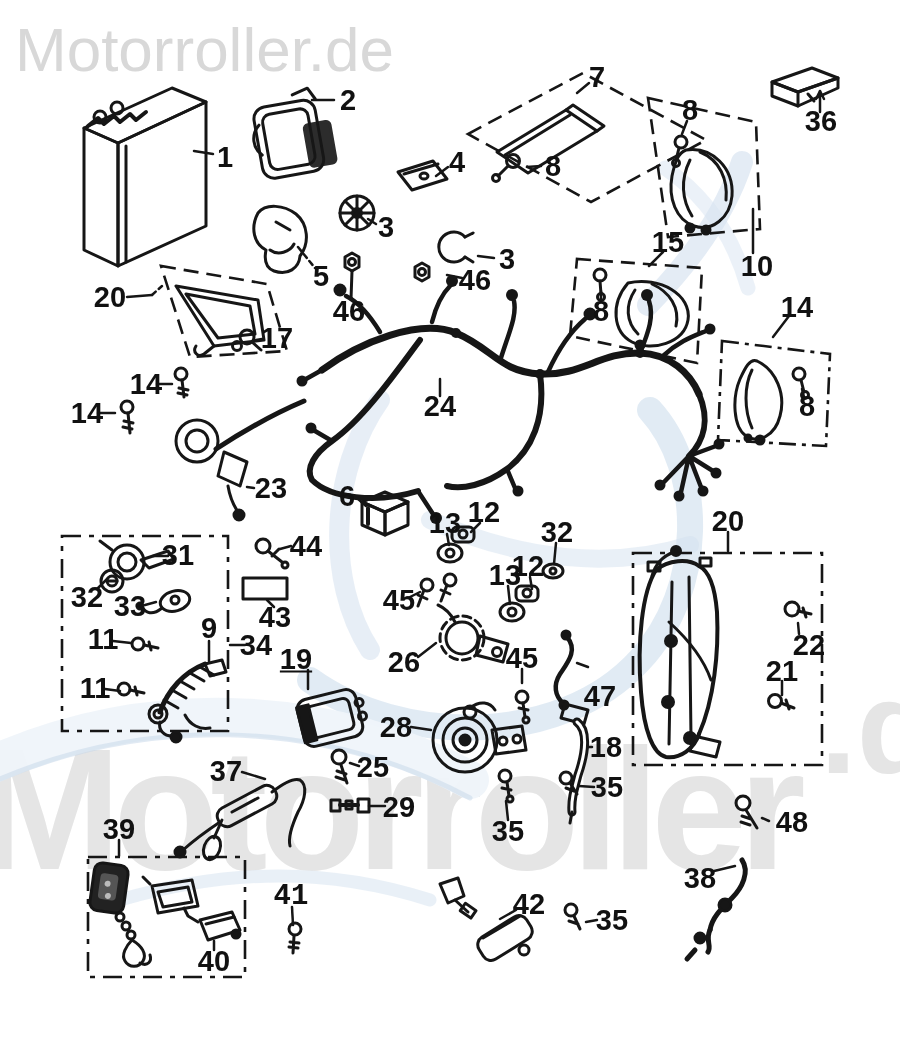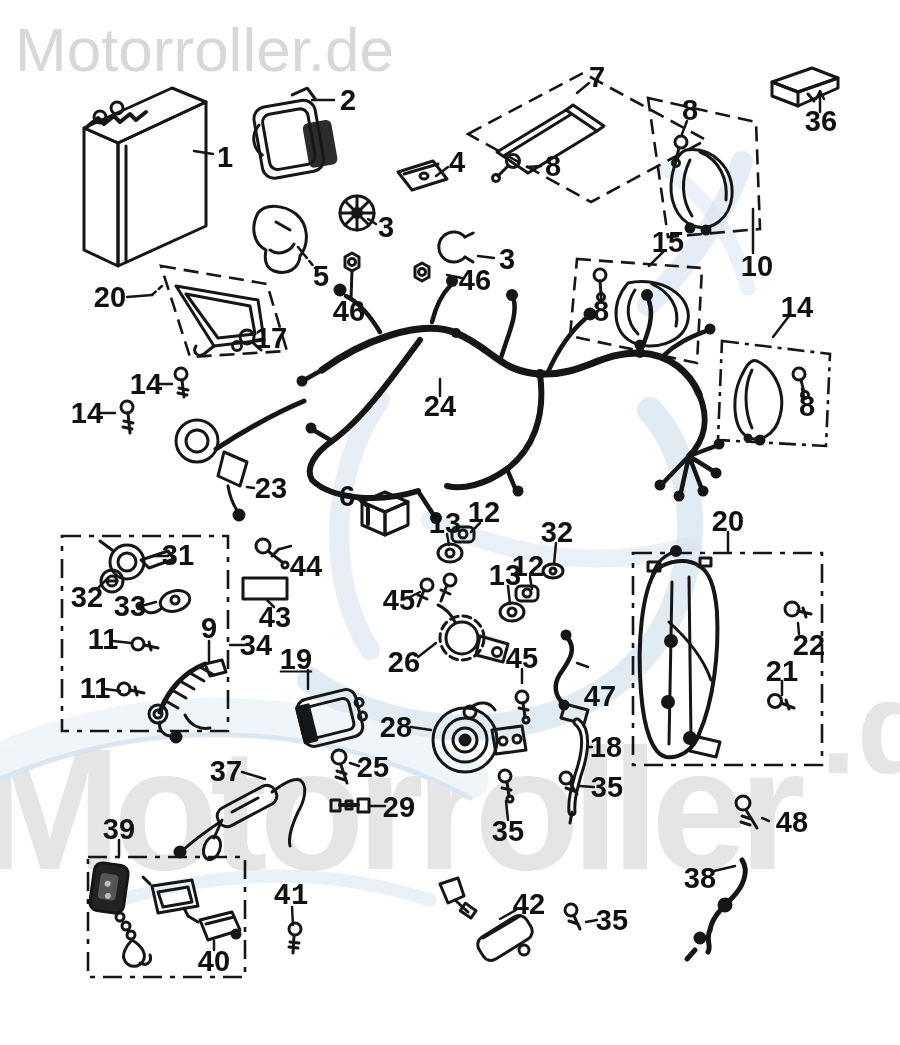--- a/index.html
+++ b/index.html
@@ -519,21 +519,21 @@
       <div class="callout" style="left: 103px; top: 639px;">11</div>
       <div class="callout" style="left: 95px; top: 688px;">11</div>
       <div class="callout" style="left: 484px; top: 512px;">12</div>
       <div class="callout" style="left: 528px; top: 566px;">12</div>
       <div class="callout" style="left: 445px; top: 523px;">13</div>
       <div class="callout" style="left: 505px; top: 575px;">13</div>
       <div class="callout" style="left: 146px; top: 384px;">14</div>
       <div class="callout" style="left: 87px; top: 413px;">14</div>
       <div class="callout" style="left: 668px; top: 242px;">15</div>
       <div class="callout" style="left: 797px; top: 307px;">14</div>
-      <div class="callout" style="left: 271px; top: 338px;">17</div>
+      <div class="callout" style="left: 277px; top: 338px;">17</div>
       <div class="callout" style="left: 606px; top: 747px;">18</div>
       <div class="callout" style="left: 296px; top: 659px; text-decoration: underline;">19</div>
       <div class="callout" style="left: 728px; top: 521px;">20</div>
       <div class="callout" style="left: 782px; top: 671px;">21</div>
       <div class="callout" style="left: 809px; top: 645px;">22</div>
       <div class="callout" style="left: 271px; top: 488px;">23</div>
       <div class="callout" style="left: 440px; top: 406px;">24</div>
       <div class="callout" style="left: 373px; top: 767px;">25</div>
       <div class="callout" style="left: 404px; top: 662px;">26</div>
       <div class="callout" style="left: 557px; top: 532px;">32</div>
@@ -548,21 +548,21 @@
       <div class="callout" style="left: 508px; top: 831px;">35</div>
       <div class="callout" style="left: 612px; top: 920px;">35</div>
       <div class="callout" style="left: 821px; top: 121px;">36</div>
       <div class="callout" style="left: 226px; top: 771px;">37</div>
       <div class="callout" style="left: 700px; top: 872px; margin-top: 6px;">38</div>
       <div class="callout" style="left: 119px; top: 829px;">39</div>
       <div class="callout" style="left: 214px; top: 961px;">40</div>
       <div class="callout" style="left: 291px; top: 896px; font-family: Liberation Mono, monospace;">41</div>
       <div class="callout" style="left: 529px; top: 904px;">42</div>
       <div class="callout" style="left: 275px; top: 617px;">43</div>
-      <div class="callout" style="left: 306px; top: 546px; margin-top: 20px;">44</div>
+      <div class="callout" style="left: 306px; top: 546px;">44</div>
       <div class="callout" style="left: 399px; top: 600px;">45</div>
       <div class="callout" style="left: 522px; top: 658px;">45</div>
       <div class="callout" style="left: 349px; top: 311px;">46</div>
       <div class="callout" style="left: 475px; top: 280px;">46</div>
       <div class="callout" style="left: 600px; top: 696px;">47</div>
       <div class="callout" style="left: 784px; top: 822px; margin-left: 8px;">48</div>
     </div>
 </div>
 
 </body></html>

